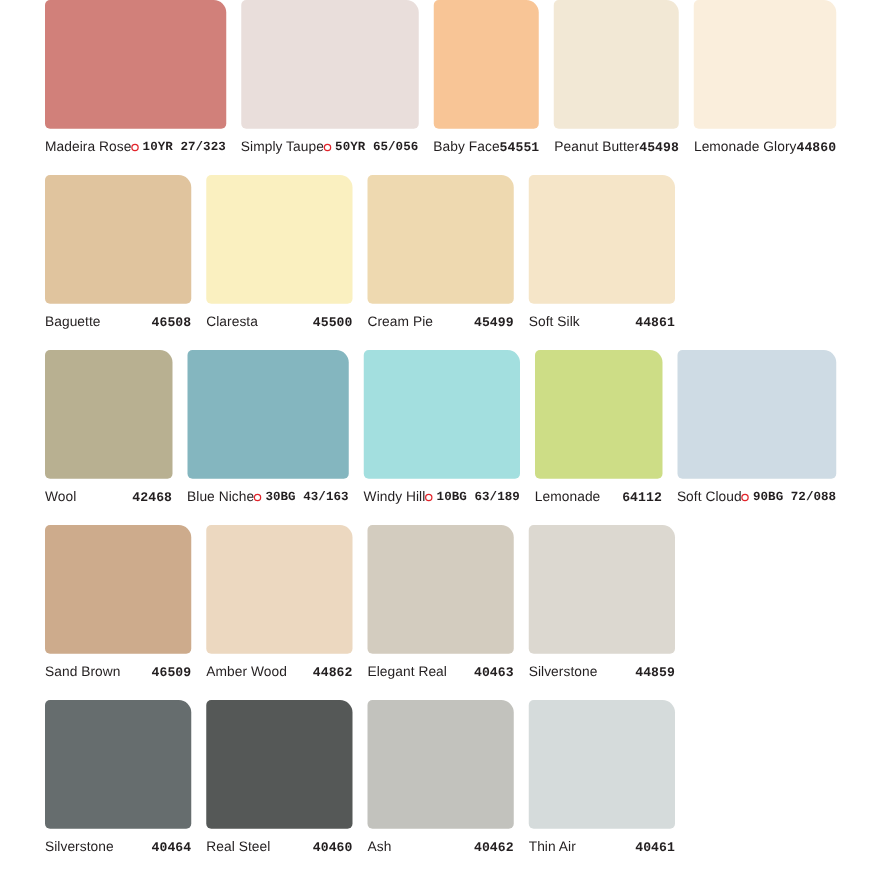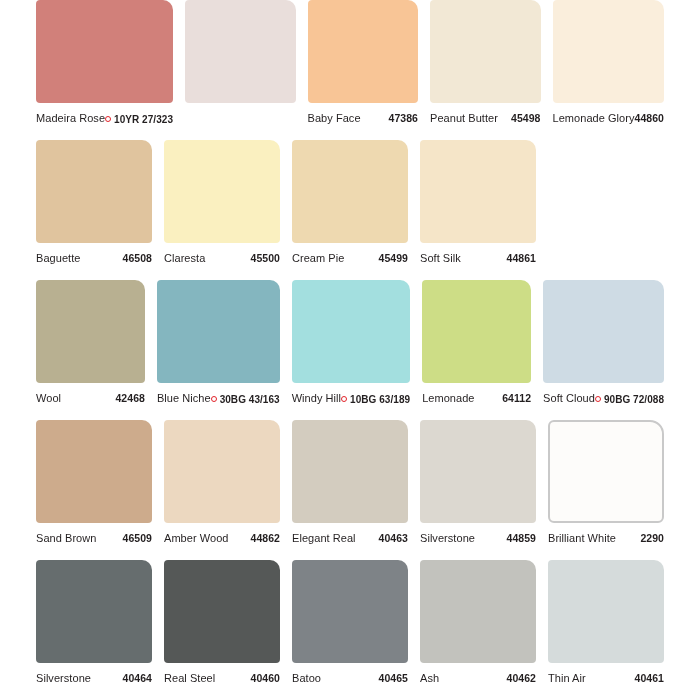--- a/index.html
+++ b/index.html
@@ -66,20 +66,21 @@
     height: 6px;
     border: 1.4px solid #e2242b;
     border-radius: 50%;
     flex: 0 0 auto;
   }
   .swatch-code {
     font-size: 10.5px;
     font-weight: 700;
     color: #231f20;
     letter-spacing: 0.05px;
+    font-family: Liberation Mono, monospace;
   }
   .swatch-code.notation {
     font-size: 10px;
   }
 </style>
 </head>
 <body>
 
 <div id="chart">
     <div class="swatch-row">
@@ -88,27 +89,34 @@
         <div class="swatch-meta">
           <span class="swatch-name">Madeira Rose</span>
           <span class="swatch-right">
             <span class="notation-dot"></span>
             <span class="swatch-code notation">10YR 27/323</span>
           </span>
         </div>
       </div>
       <div class="swatch-cell">
         <div class="swatch-chip" style="background-color: rgb(233, 222, 219);"></div>
+        <div class="swatch-meta">
+          <span class="swatch-name">Simply Taupe</span>
+          <span class="swatch-right">
+            <span class="notation-dot"></span>
+            <span class="swatch-code notation">50YR 65/056</span>
+          </span>
+        </div>
       </div>
       <div class="swatch-cell">
         <div class="swatch-chip" style="background-color: rgb(248, 197, 150);"></div>
         <div class="swatch-meta">
           <span class="swatch-name">Baby Face</span>
           <span class="swatch-right">
-            <span class="swatch-code">47386</span>
+            <span class="swatch-code">54551</span>
           </span>
         </div>
       </div>
       <div class="swatch-cell">
         <div class="swatch-chip" style="background-color: rgb(242, 232, 213);"></div>
         <div class="swatch-meta">
           <span class="swatch-name">Peanut Butter</span>
           <span class="swatch-right">
             <span class="swatch-code">45498</span>
           </span>
@@ -242,55 +250,37 @@
       </div>
       <div class="swatch-cell">
         <div class="swatch-chip" style="background-color: rgb(220, 216, 208);"></div>
         <div class="swatch-meta">
           <span class="swatch-name">Silverstone</span>
           <span class="swatch-right">
             <span class="swatch-code">44859</span>
           </span>
         </div>
       </div>
-      <div class="swatch-cell">
-        <div class="swatch-chip bordered" style="background-color: rgb(253, 252, 250);"></div>
-        <div class="swatch-meta">
-          <span class="swatch-name">Brilliant White</span>
-          <span class="swatch-right">
-            <span class="swatch-code">2290</span>
-          </span>
-        </div>
-      </div>
     </div>
     <div class="swatch-row">
       <div class="swatch-cell">
         <div class="swatch-chip" style="background-color: rgb(102, 109, 110);"></div>
         <div class="swatch-meta">
           <span class="swatch-name">Silverstone</span>
           <span class="swatch-right">
             <span class="swatch-code">40464</span>
           </span>
         </div>
       </div>
       <div class="swatch-cell">
         <div class="swatch-chip" style="background-color: rgb(85, 88, 87);"></div>
         <div class="swatch-meta">
           <span class="swatch-name">Real Steel</span>
           <span class="swatch-right">
             <span class="swatch-code">40460</span>
-          </span>
-        </div>
-      </div>
-      <div class="swatch-cell">
-        <div class="swatch-chip" style="background-color: rgb(126, 131, 135);"></div>
-        <div class="swatch-meta">
-          <span class="swatch-name">Batoo</span>
-          <span class="swatch-right">
-            <span class="swatch-code">40465</span>
           </span>
         </div>
       </div>
       <div class="swatch-cell">
         <div class="swatch-chip" style="background-color: rgb(194, 194, 189);"></div>
         <div class="swatch-meta">
           <span class="swatch-name">Ash</span>
           <span class="swatch-right">
             <span class="swatch-code">40462</span>
           </span>

